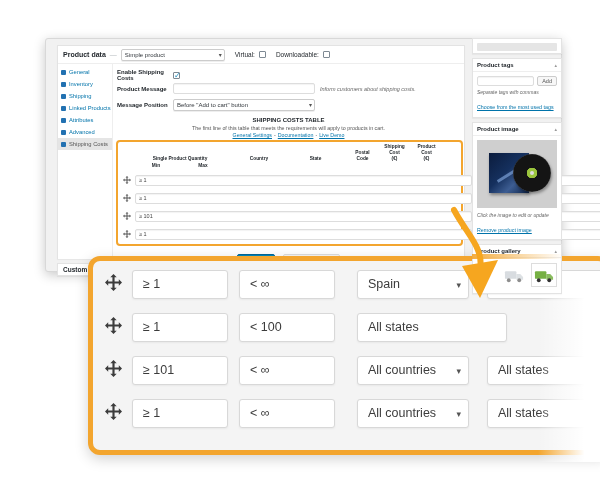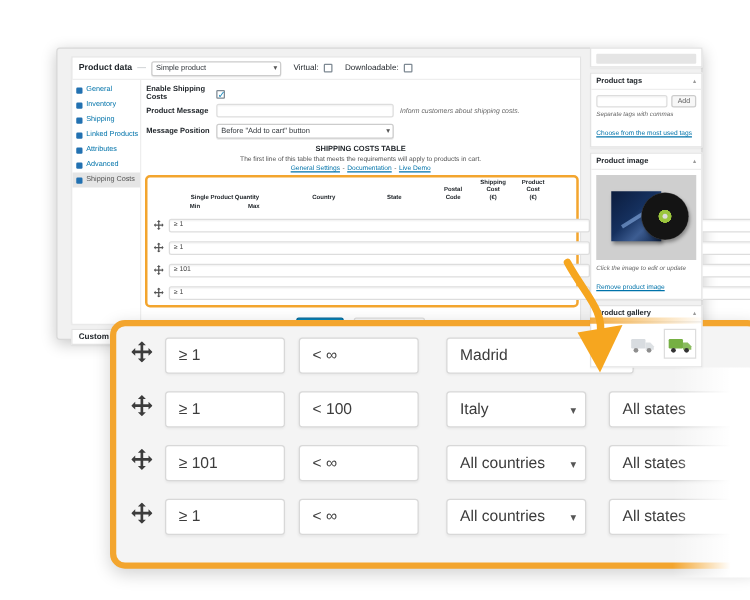--- a/index.html
+++ b/index.html
@@ -359,29 +359,29 @@
     </div>
   </div>
 
   <div class="callout">
     <div class="c-row r1">
       <span class="c-move"><svg width="17" height="17" viewBox="0 0 16 16" fill="#3c3c3c">
             <use href="#move-arrows"></use>
           </svg></span>
       <span class="c-input c-min">≥ 1</span>
       <span class="c-input c-max">&lt; ∞</span>
+      <span class="c-input c-country">Spain</span>
       <span class="c-input c-state">Madrid</span>
     </div>
     <div class="c-row r2">
       <span class="c-move"><svg width="17" height="17" viewBox="0 0 16 16" fill="#3c3c3c">
             <use href="#move-arrows"></use>
           </svg></span>
       <span class="c-input c-min">≥ 1</span>
       <span class="c-input c-max">&lt; 100</span>
-      <span class="c-input c-country">Italy</span>
       <span class="c-input c-state">All states</span>
     </div>
     <div class="c-row r3">
       <span class="c-move"><svg width="17" height="17" viewBox="0 0 16 16" fill="#3c3c3c">
             <use href="#move-arrows"></use>
           </svg></span>
       <span class="c-input c-min">≥ 101</span>
       <span class="c-input c-max">&lt; ∞</span>
       <span class="c-input c-country">All countries</span>
       <span class="c-input c-state">All states</span>

